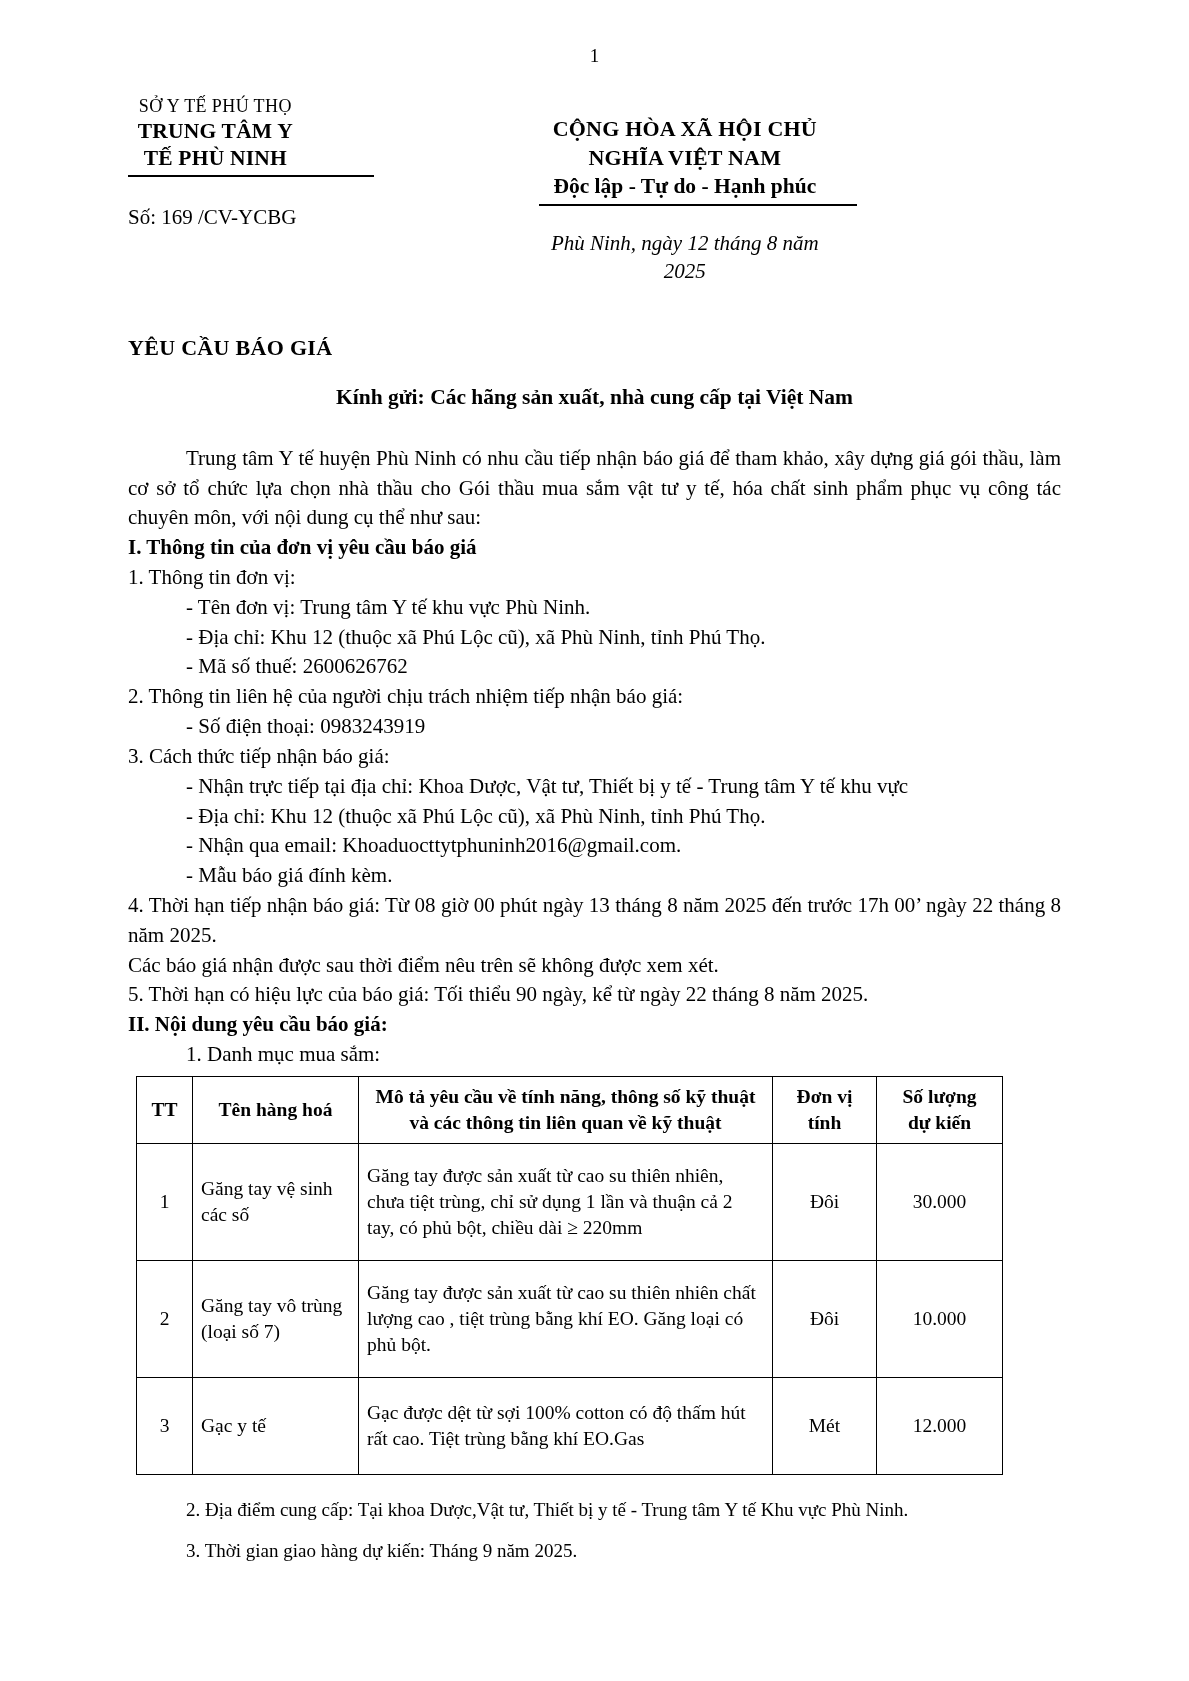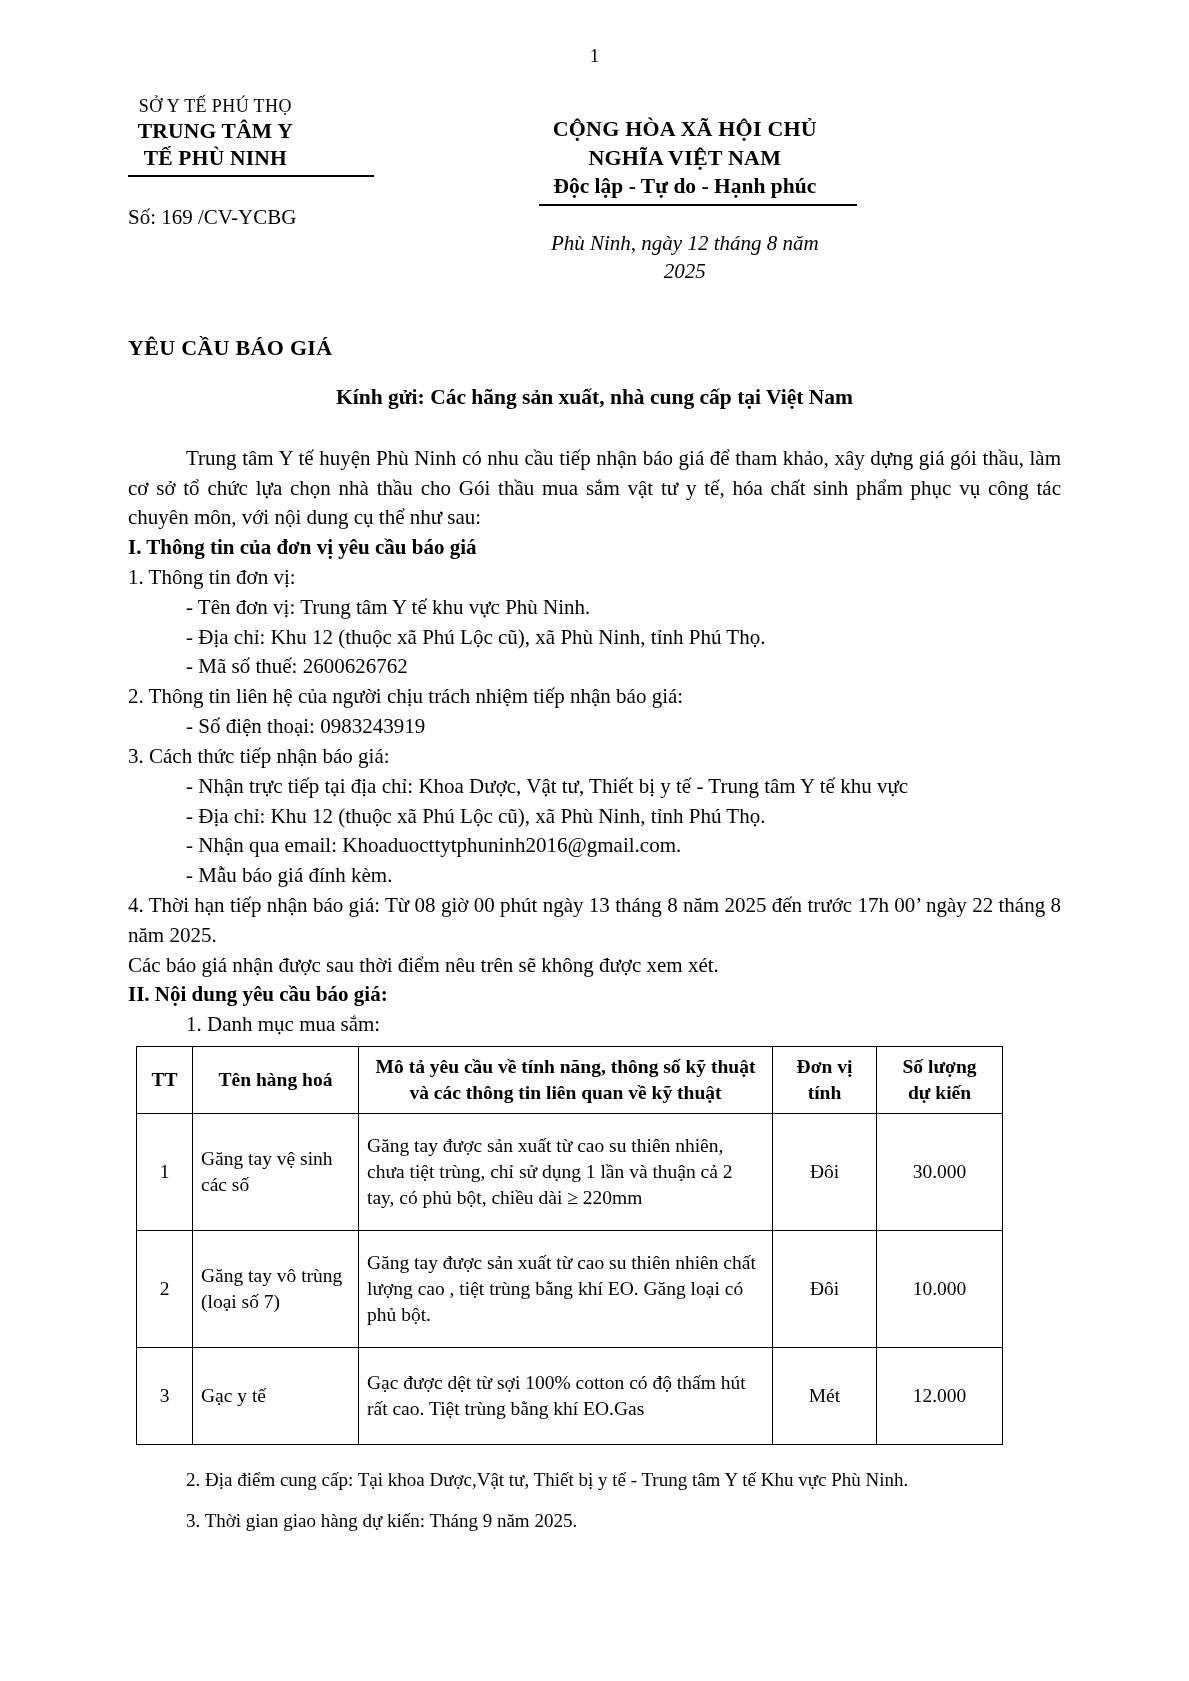--- a/index.html
+++ b/index.html
@@ -219,20 +219,21 @@
     <p class="line sub">- Số điện thoại: 0983243919</p>
 
     <p class="line">3. Cách thức tiếp nhận báo giá:</p>
     <p class="line sub">- Nhận trực tiếp tại địa chỉ: Khoa Dược, Vật tư, Thiết bị y tế - Trung tâm Y tế khu vực</p>
     <p class="line sub">- Địa chỉ: Khu 12 (thuộc xã Phú Lộc cũ), xã Phù Ninh, tỉnh Phú Thọ.</p>
     <p class="line sub">- Nhận qua email: Khoaduocttytphuninh2016@gmail.com.</p>
     <p class="line sub">- Mẫu báo giá đính kèm.</p>
 
     <p class="line">4. Thời hạn tiếp nhận báo giá: Từ 08 giờ 00 phút  ngày 13 tháng 8 năm 2025 đến trước 17h 00’ ngày  22 tháng  8  năm 2025.</p>
     <p class="line">Các báo giá nhận được sau thời điểm nêu trên sẽ không được xem xét.</p>
+    <p class="line">5. Thời hạn có hiệu lực của báo giá: Tối thiểu 90 ngày, kể từ ngày  22 tháng 8  năm 2025.</p>
 
     <p class="section-head">II. Nội dung yêu cầu báo giá:</p>
     <p class="line sub">1.  Danh mục mua sắm:</p>
   </div>
 
   <table class="goods">
     <colgroup>
       <col class="c-tt">
       <col class="c-name">
       <col class="c-desc">

